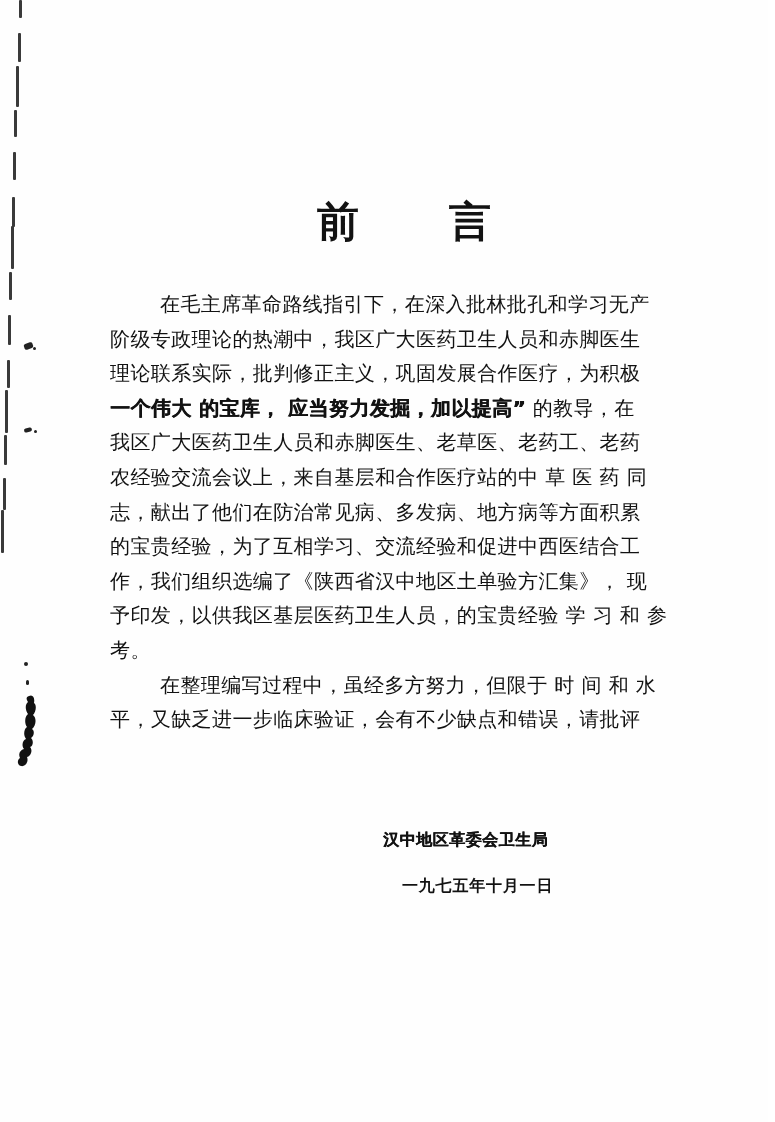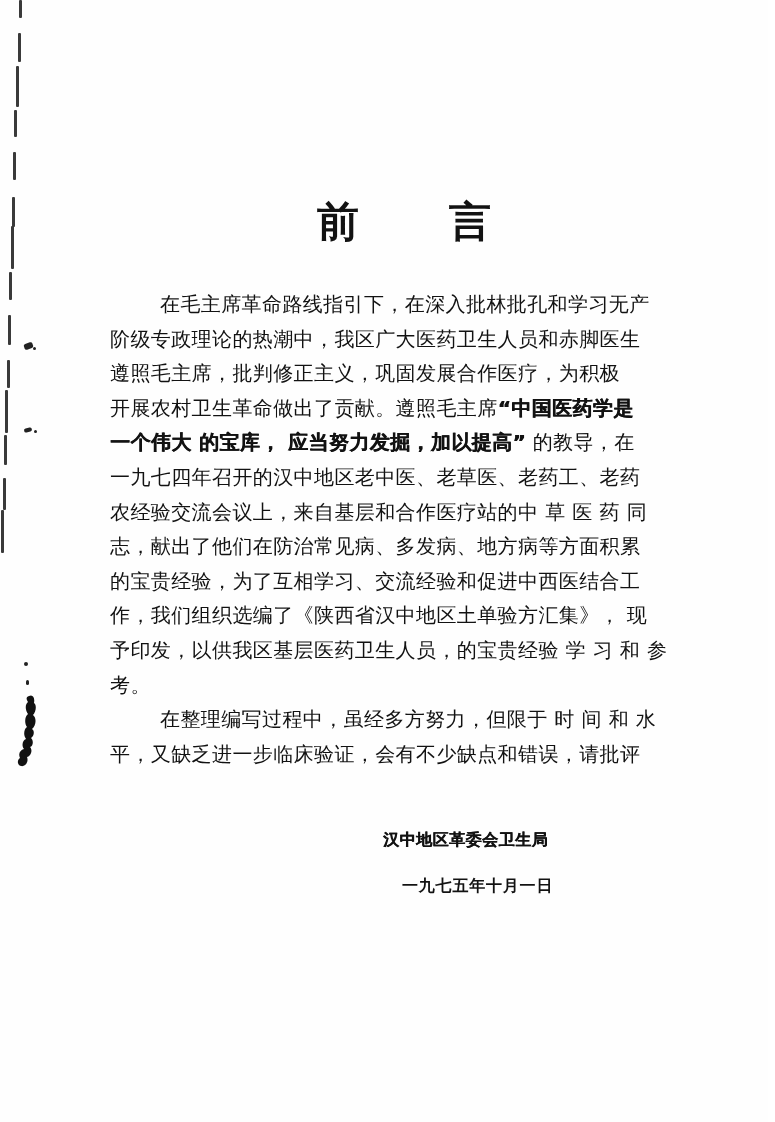--- a/index.html
+++ b/index.html
@@ -83,24 +83,23 @@
          C18 47 17 52 14 53 C17 56 15 62 11 63 C13 68 9 73 5 72 C1 71 1 66 4 64
          C2 60 4 56 8 55 C5 51 7 46 10 45 C7 41 8 35 11 33 C8 29 9 22 12 20
          C9 16 9 10 12 8 C10 5 10 3 13 2 Z"></path>
   </svg>
 
   <h1 class="title">前　　言</h1>
 
   <div class="body-block" id="body-block">
       <div class="line indent"><span class="run">在毛主席革命路线指引下，在深入批林批孔和学习无产</span></div>
       <div class="line"><span class="run">阶级专政理论的热潮中，我区广大医药卫生人员和赤脚医生</span></div>
-      <div class="line"><span class="run">遵照毛主席，批判修正主义，巩固发展合作医疗，为积极</span></div>
-      <div class="line"><span class="run">开展农村卫生革命做出了贡献。遵照毛主席</span><span class="run bold">“中国医药学是</span></div>
+      <div class="line"><span class="run">理论联系实际，批判修正主义，巩固发展合作医疗，为积极</span></div>
       <div class="line"><span class="run bold">一个伟大 的宝库， 应当努力发掘，加以提高”</span><span class="run"> 的教导，在</span></div>
-      <div class="line"><span class="run">一九七四年召开的汉中地区老中医、老草医、老药工、老药</span></div>
+      <div class="line"><span class="run">我区广大医药卫生人员和赤脚医生、老草医、老药工、老药</span></div>
       <div class="line"><span class="run">农经验交流会议上，来自基层和合作医疗站的中 草 医 药 同</span></div>
       <div class="line"><span class="run">志，献出了他们在防治常见病、多发病、地方病等方面积累</span></div>
       <div class="line"><span class="run">的宝贵经验，为了互相学习、交流经验和促进中西医结合工</span></div>
       <div class="line"><span class="run">作，我们组织选编了《陕西省汉中地区土单验方汇集》， 现</span></div>
       <div class="line"><span class="run">予印发，以供我区基层医药卫生人员，的宝贵经验 学 习 和 参</span></div>
       <div class="line"><span class="run">考。</span></div>
       <div class="line indent"><span class="run">在整理编写过程中，虽经多方努力，但限于 时 间 和 水</span></div>
       <div class="line"><span class="run">平，又缺乏进一步临床验证，会有不少缺点和错误，请批评</span></div>
     </div>
 

